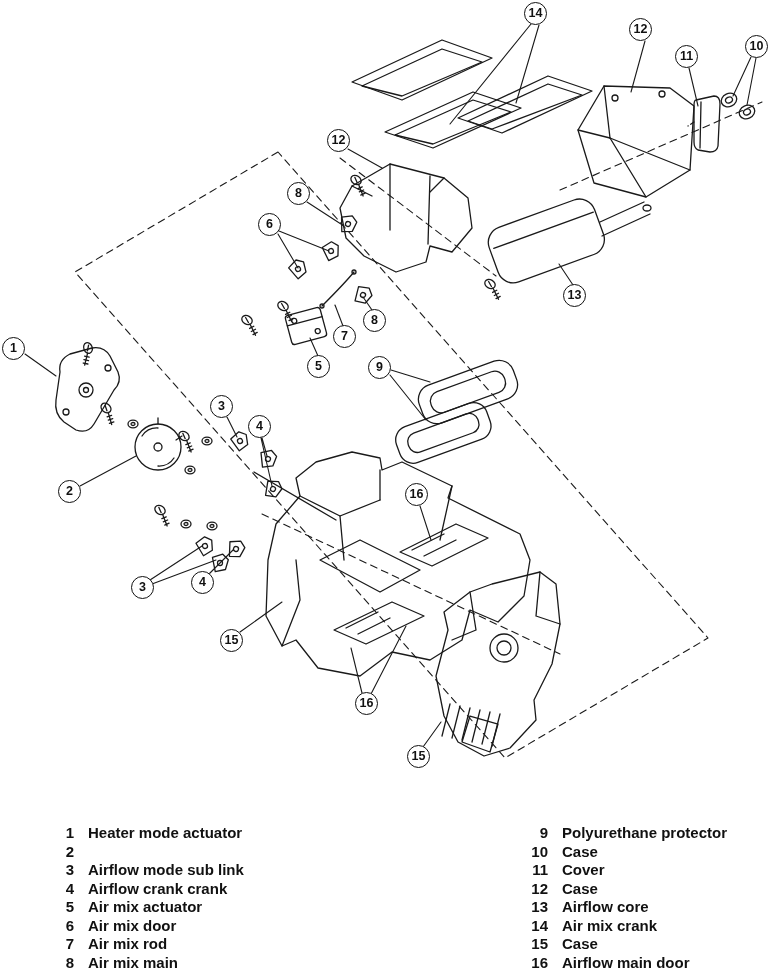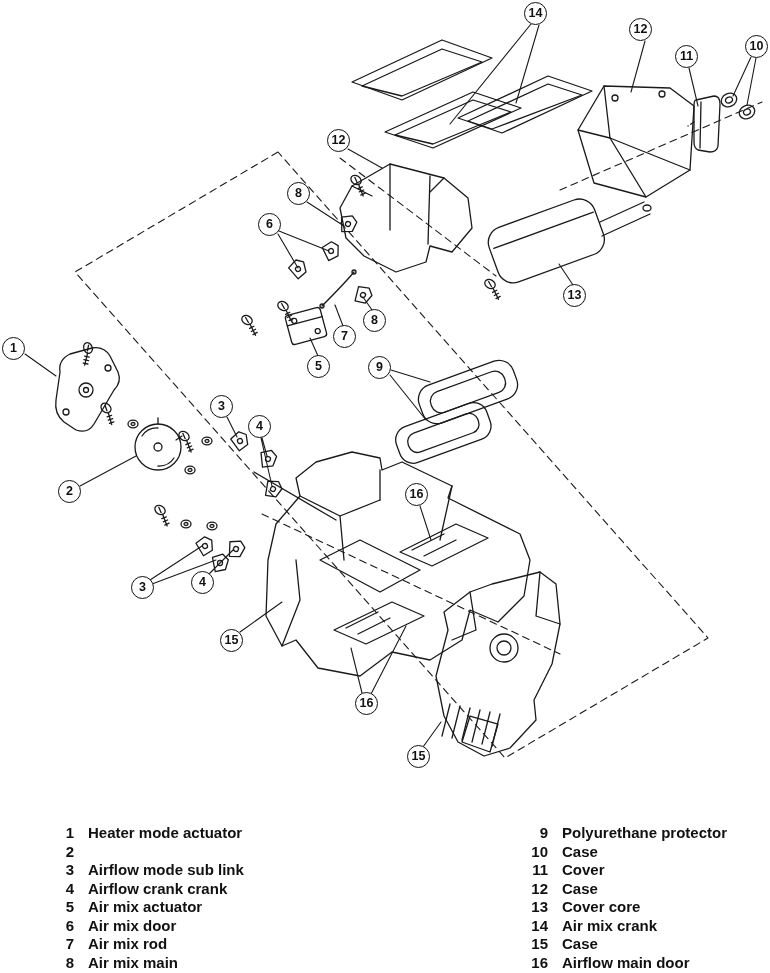--- a/index.html
+++ b/index.html
@@ -304,21 +304,21 @@
       <div class="row">
           <span class="num">11</span>
           <span class="lbl">Cover</span>
         </div>
       <div class="row">
           <span class="num">12</span>
           <span class="lbl">Case</span>
         </div>
       <div class="row">
           <span class="num">13</span>
-          <span class="lbl">Cover core</span>
+          <span class="lbl">Airflow core</span>
         </div>
       <div class="row">
           <span class="num">14</span>
           <span class="lbl">Air mix crank</span>
         </div>
       <div class="row">
           <span class="num">15</span>
           <span class="lbl">Case</span>
         </div>
       <div class="row">

